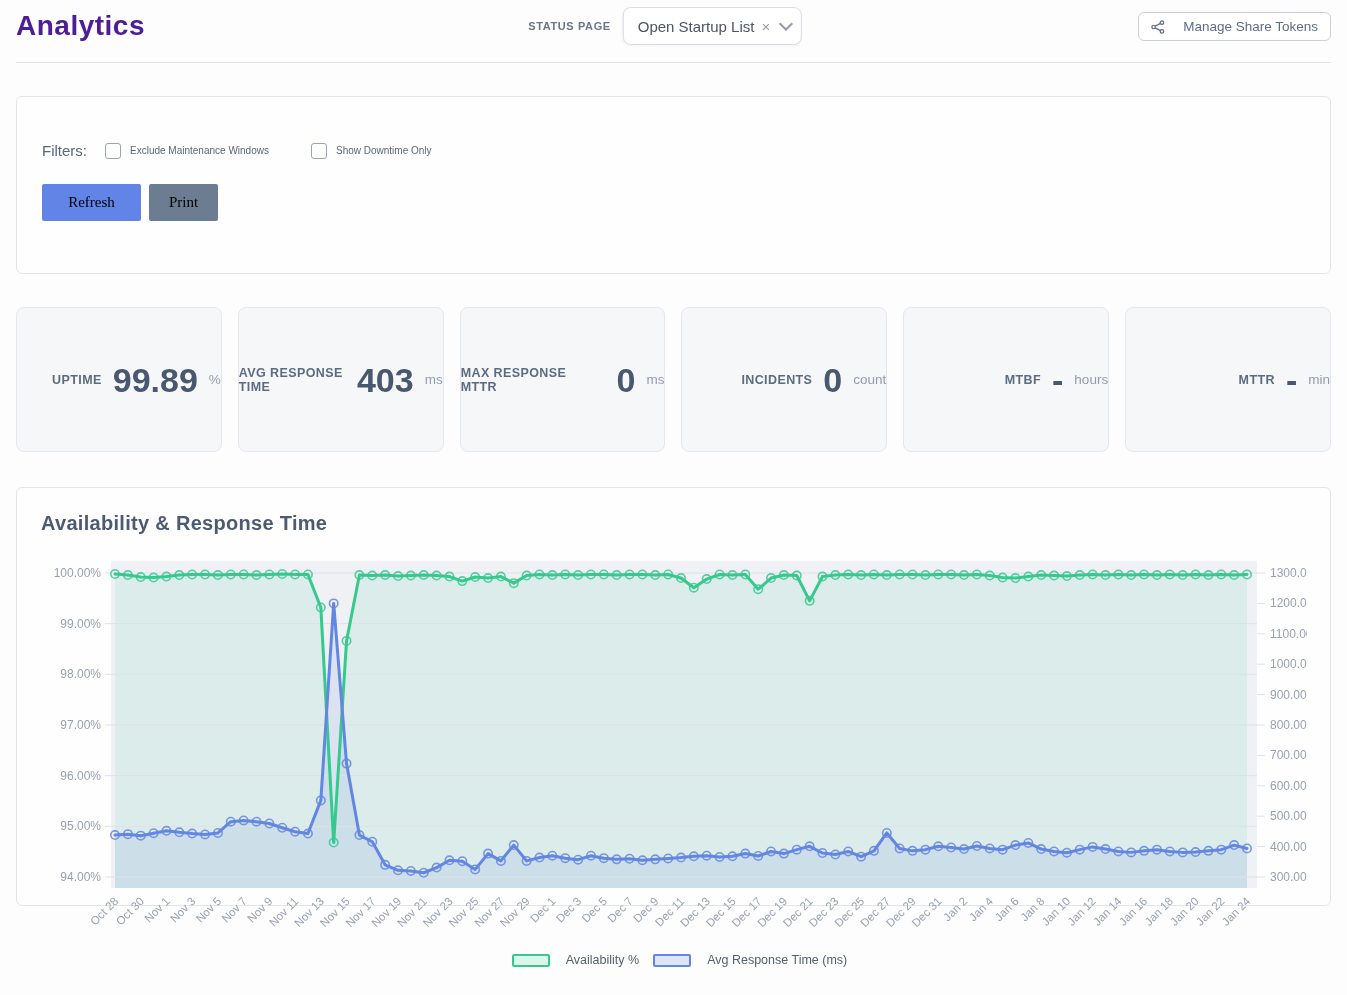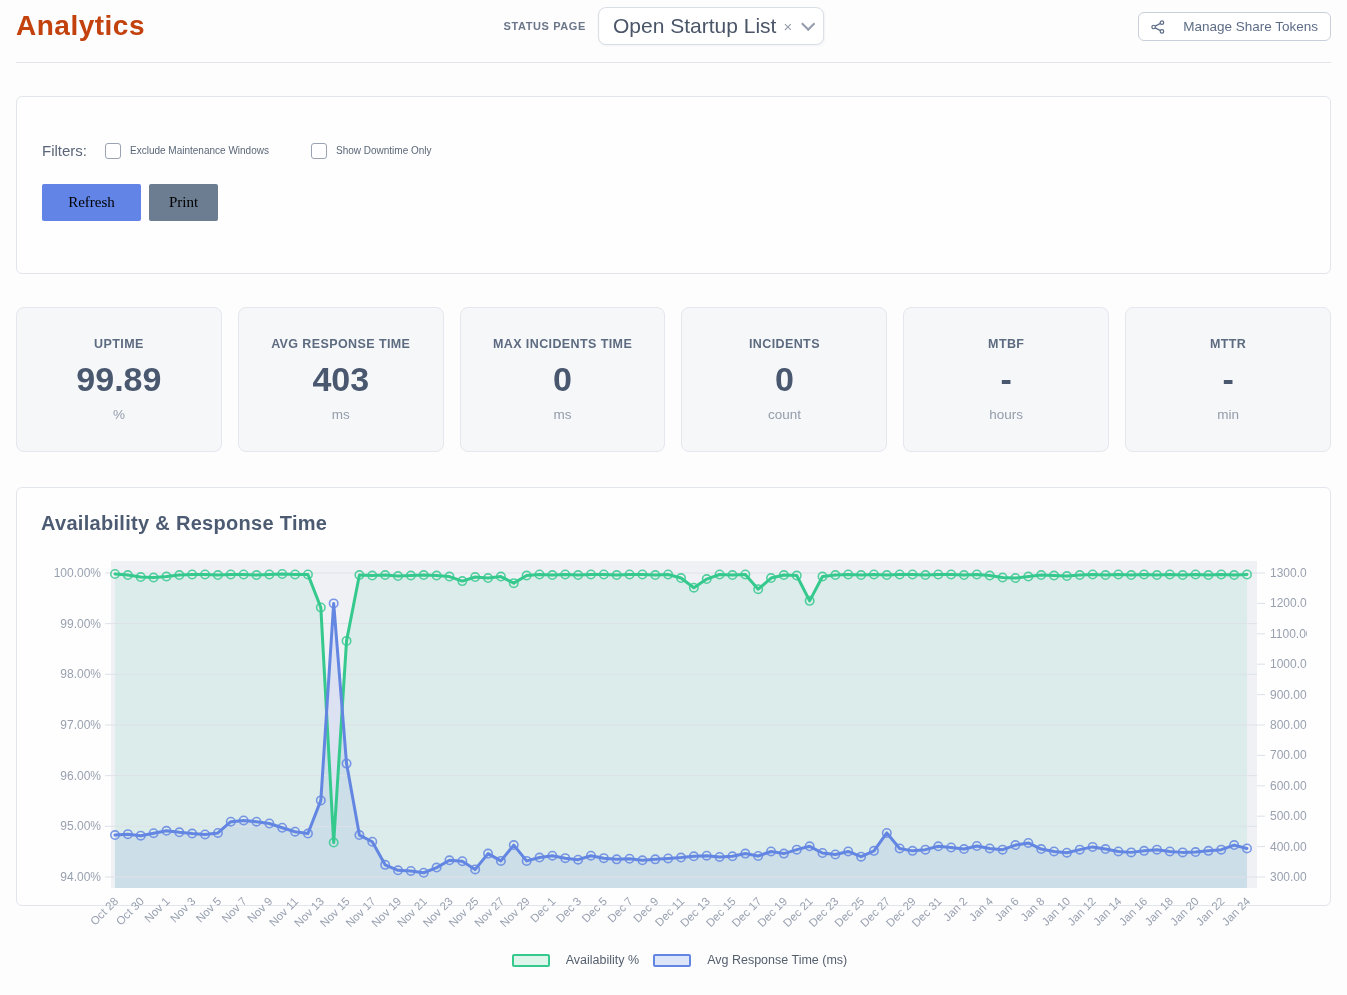--- a/index.html
+++ b/index.html
@@ -8,30 +8,30 @@
     font-family: "Liberation Sans", sans-serif;
     background: #fdfdfe;
     color: #4a5568;
     overflow: hidden;
   }
   
   .topbar { position: relative; height: 63px; padding: 0 16px; }
   .topbar::after { content:""; position:absolute; left:16px; right:16px; bottom:0; border-bottom:1px solid #e2e4ea; }
   .app-title {
     position:absolute; left:16px; top:10px;
-    font-size:28px; font-weight:700; letter-spacing:0.5px; color:#c2410c;
+    font-size:28px; font-weight:700; letter-spacing:0.5px; color:#4c1d95;
   }
   .status-group { position:absolute; left:50%; top:7px; transform:translateX(-53%); display:flex; align-items:center; gap:12px; }
   .status-label { font-size:11px; font-weight:700; letter-spacing:0.6px; color:#6b7689; }
   .status-select {
     display:flex; align-items:center; gap:7px; background:#fff;
     border:1px solid #d9dde5; border-radius:8px; height:38px; padding:0 12px 0 14px;
     box-shadow:0 1px 2px rgba(40,50,70,0.05); cursor:pointer;
   }
-  .status-select .value { font-size:21px; color:#4a5568; }
+  .status-select .value { font-size:15px; color:#4a5568; }
   .status-select .clear { font-size:15px; color:#949cab; cursor:pointer; line-height:1; }
   .chev { width:10px; height:10px; border-right:2px solid #949cab; border-bottom:2px solid #949cab; transform:rotate(45deg) translateY(-3px); margin-left:2px; }
   .manage-btn {
     position:absolute; right:16px; top:12px;
     display:flex; align-items:center; gap:18px;
     border:1px solid #c9d0db; border-radius:6px; background:#fff;
     height:29px; padding:0 12px; font-size:13.5px; color:#5d6d87; cursor:pointer;
   }
   
   .panel {
@@ -54,21 +54,21 @@
   }
   .chk-label { font-size:10px; color:#5a6678; }
   .actions-row { margin-top:25px; }
   .btn { border:none; border-radius:2px; height:37px; font-size:15px; color:#000000; font-family:Liberation Serif, serif; cursor:pointer; }
   .btn-refresh { background:#6184e6; width:99px; margin-right:8px; }
   .btn-print { background:#6c7d92; width:69px; }
   
   .stats-row { display:flex; gap:16px; margin:33px 16px 0 16px; }
   .stat-card {
     flex:1; height:145px; background:#f6f7f9; border:1px solid #e4e7ed; border-radius:8px;
-    display:flex; flex-direction:column; align-items:center; justify-content:center; gap:11px;
+    display:flex; flex-direction:row; align-items:center; justify-content:flex-end; gap:11px;
   }
   .stat-label { font-size:12.5px; font-weight:700; letter-spacing:0.4px; color:#5d6b80; }
   .stat-value { font-size:34px; font-weight:700; color:#49576f; line-height:1; }
   .stat-unit { font-size:13.5px; color:#939cab; }
   
   .chart-panel { margin-top:35px; padding:24px 12px 14px 24px; height:419px; }
   .chart-title { font-size:20px; font-weight:700; color:#4c5b72; letter-spacing:0.3px; margin-bottom:16px; }
   .chart-wrap { position:relative; }
   .legend { display:flex; justify-content:center; align-items:center; gap:14px; margin-top:2px; }
   .legend-item { display:flex; align-items:center; gap:16px; cursor:pointer; }
@@ -127,21 +127,21 @@
     <div class="stat-label">UPTIME</div>
     <div class="stat-value">99.89</div>
     <div class="stat-unit">%</div>
   </div>
   <div class="stat-card">
     <div class="stat-label">AVG RESPONSE TIME</div>
     <div class="stat-value">403</div>
     <div class="stat-unit">ms</div>
   </div>
   <div class="stat-card">
-    <div class="stat-label">MAX INCIDENTS TIME</div>
+    <div class="stat-label">MAX RESPONSE MTTR</div>
     <div class="stat-value">0</div>
     <div class="stat-unit">ms</div>
   </div>
   <div class="stat-card">
     <div class="stat-label">INCIDENTS</div>
     <div class="stat-value">0</div>
     <div class="stat-unit">count</div>
   </div>
   <div class="stat-card">
     <div class="stat-label">MTBF</div>

